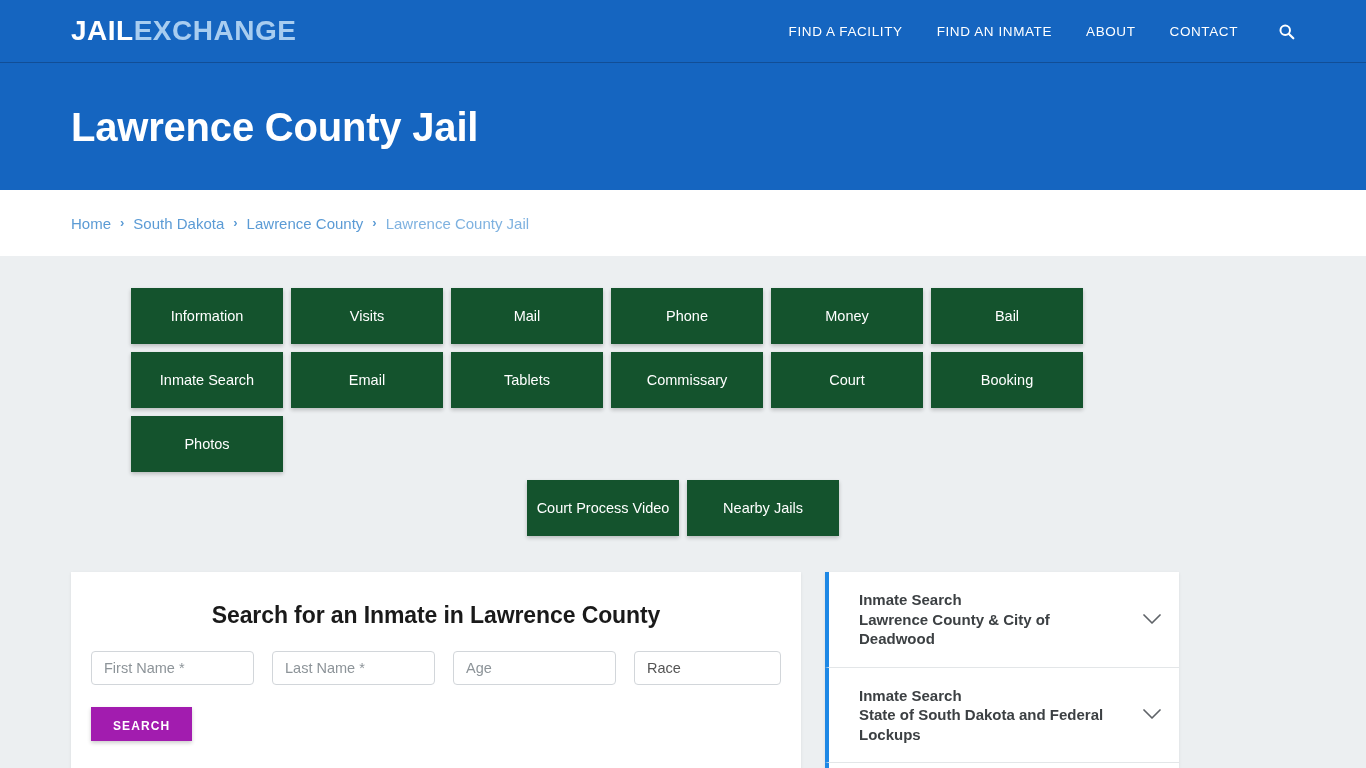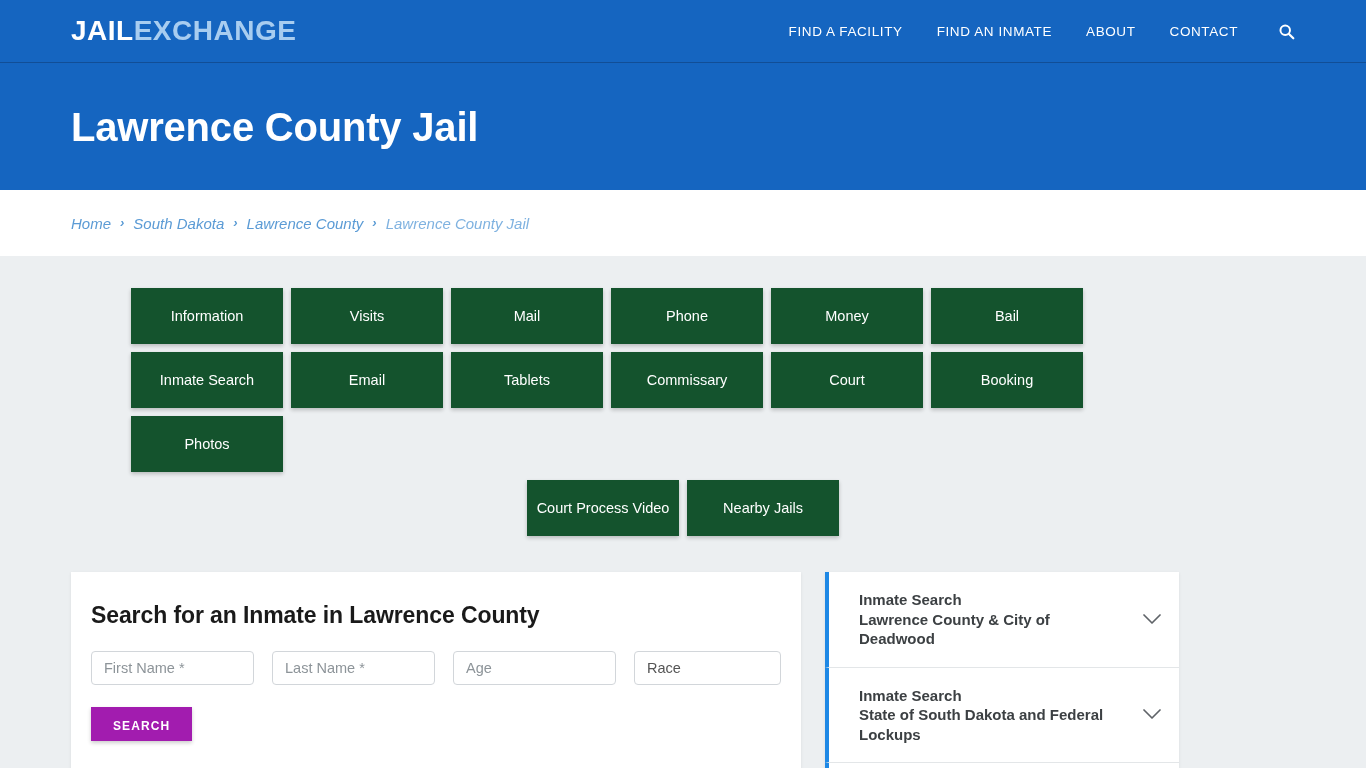--- a/index.html
+++ b/index.html
@@ -91,21 +91,20 @@
     line-height: 1.1;
     letter-spacing: -0.2px;
   }
 
   
   .breadcrumb-band {
     background: #ffffff;
     height: 66px;
     display: flex;
     align-items: center;
-    font-style: italic;
   }
   .breadcrumb {
     width: 1240px;
     margin: 0 auto;
     padding: 0 8px;
     display: flex;
     align-items: center;
     gap: 9px;
     font-size: 15px;
   }
@@ -178,21 +177,21 @@
   .col-main { width: 730px; flex: none; }
   .col-side { width: 354px; flex: none; }
 
   
   .search-card {
     background: #ffffff;
     padding: 30px 20px 36px;
     box-shadow: 0 1px 3px rgba(0,0,0,0.08);
   }
   .search-card-title {
-    text-align: left;
+    text-align: center;
     font-size: 23px;
     font-weight: bold;
     color: #1a1a1a;
     margin-bottom: 22px;
     letter-spacing: -0.1px;
   }
   .search-fields {
     display: flex;
     gap: 18px;
     margin-bottom: 22px;

